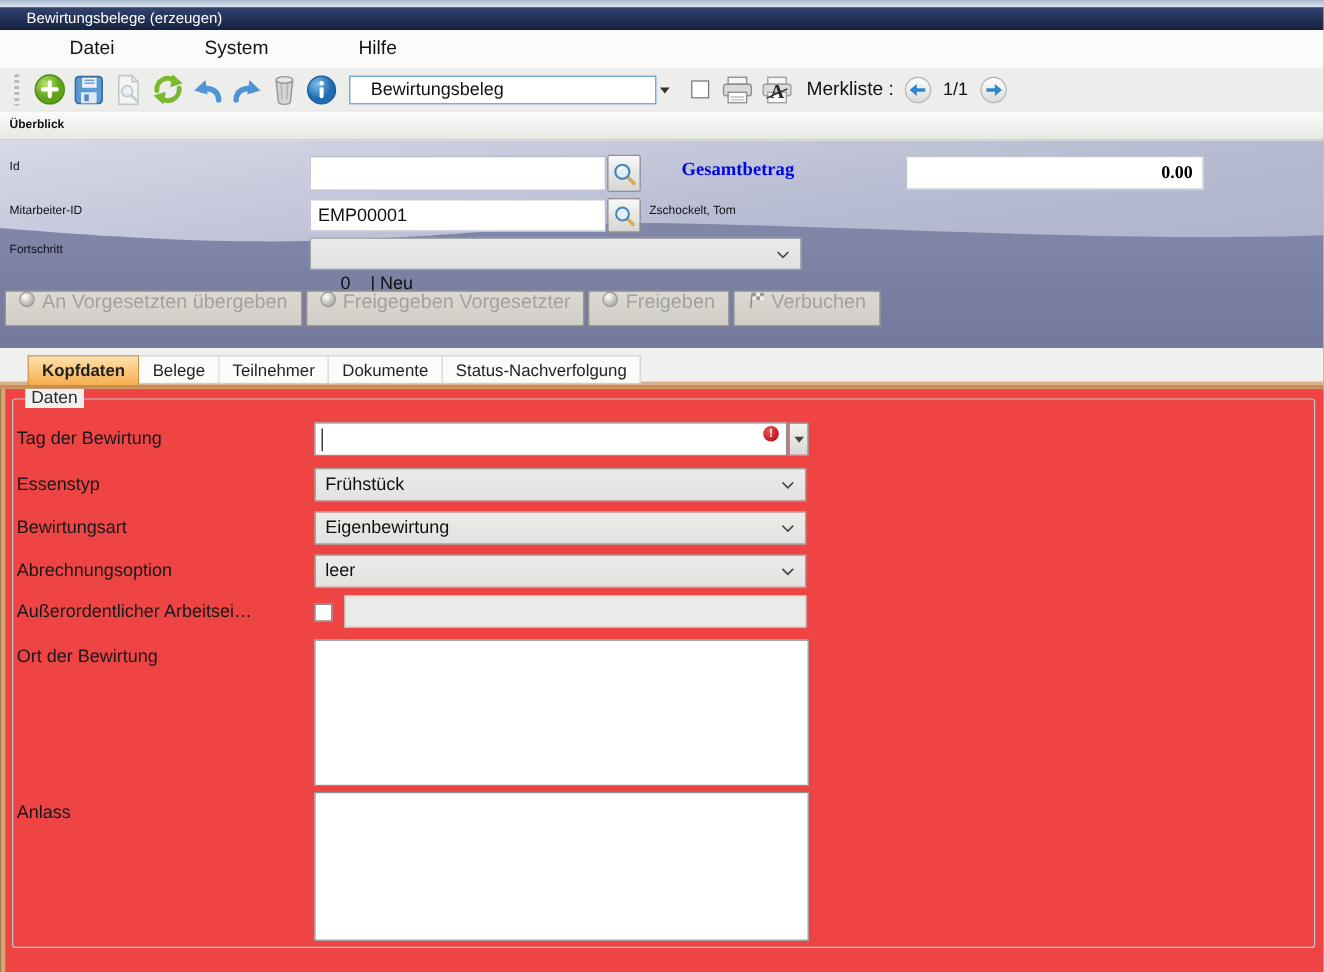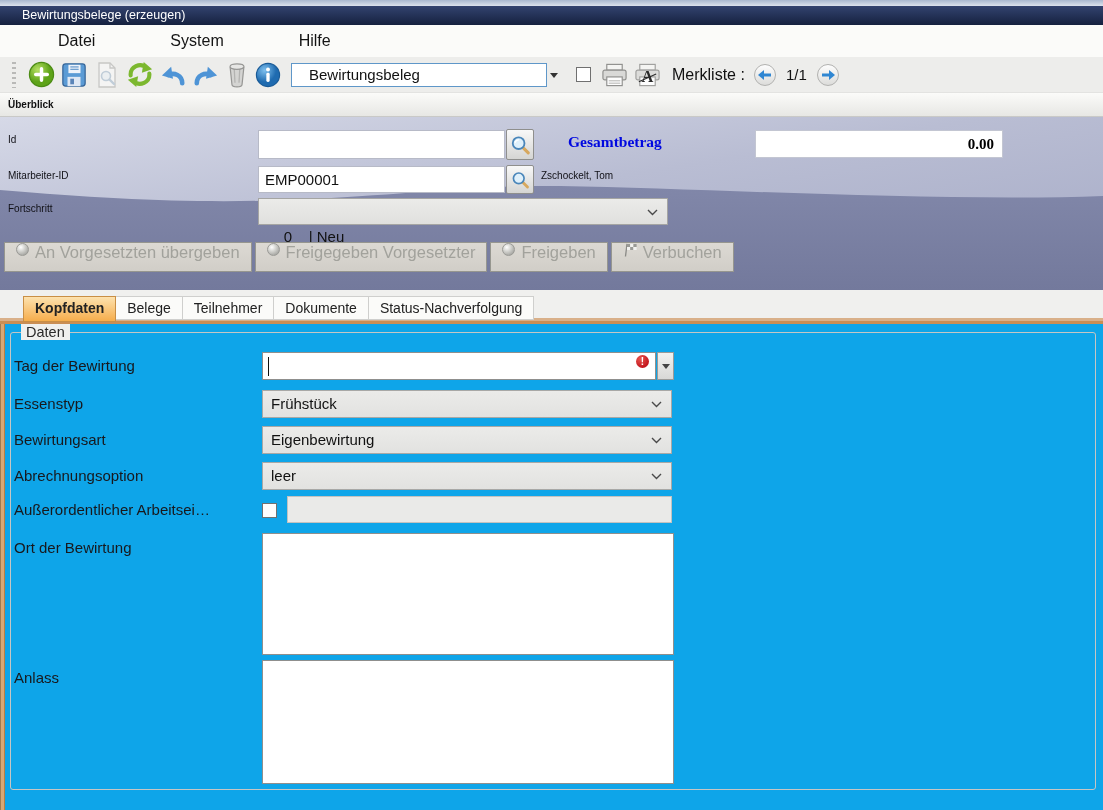--- a/index.html
+++ b/index.html
@@ -73,21 +73,21 @@
   
   .tabstrip { position:absolute; left:4px; top:296px; height:24px; display:flex; z-index:3;margin-left:19px; }
   .tab { height:24px; line-height:22px; padding:0 11px; font-size:14px; color:#222;
     background:#fbfbf9; border:1px solid #cfcfcd; border-left:none; white-space:nowrap; }
   .tab:first-child { border-left:1px solid #cfcfcd; }
   .tab.active { font-weight:bold; background:linear-gradient(to bottom,#fde2ae,#f6ad4c);
     border:1px solid #c98f45; height:26px; }
   .orange-band { position:absolute; left:0; top:318px; width:1103px; height:6px;
     background:linear-gradient(to bottom,#d9b089 0 50%,#ca8e54 50% 100%); z-index:2; }
   
-  .content { position:absolute; left:0; top:324px; width:1103px; height:486px; background:#0ea5e9;padding-left:23px; }
+  .content { position:absolute; left:0; top:324px; width:1103px; height:486px; background:#ef4444;padding-left:23px; }
   .left-orange { position:absolute; left:0; top:0; width:5px; height:486px;
     background:#d8a876; border-left:1px solid #9f7a50; border-right:1px solid #b97f42; z-index:2; }
   .fieldset-box { position:absolute; left:10px; top:8px; width:1086px; height:458px;
     border:1px solid #c6c6c4; border-radius:3px; }
   .fieldset-legend { position:absolute; left:10px; top:-9px; background:#f0f0ee;
     padding:0 5px; font-size:14.5px; color:#2a2a2a; }
   .f-lbl { position:absolute; left:14px; font-size:15px; color:#18181c; white-space:nowrap; }
   .form-input { position:absolute; background:#fff; border:1px solid #8f8f8d;
     font-family:"Liberation Sans",sans-serif; font-size:15px; padding:0 6px; color:#111; }
   .form-select { position:absolute; background:linear-gradient(to bottom,#ebebe9,#e2e2e0);

